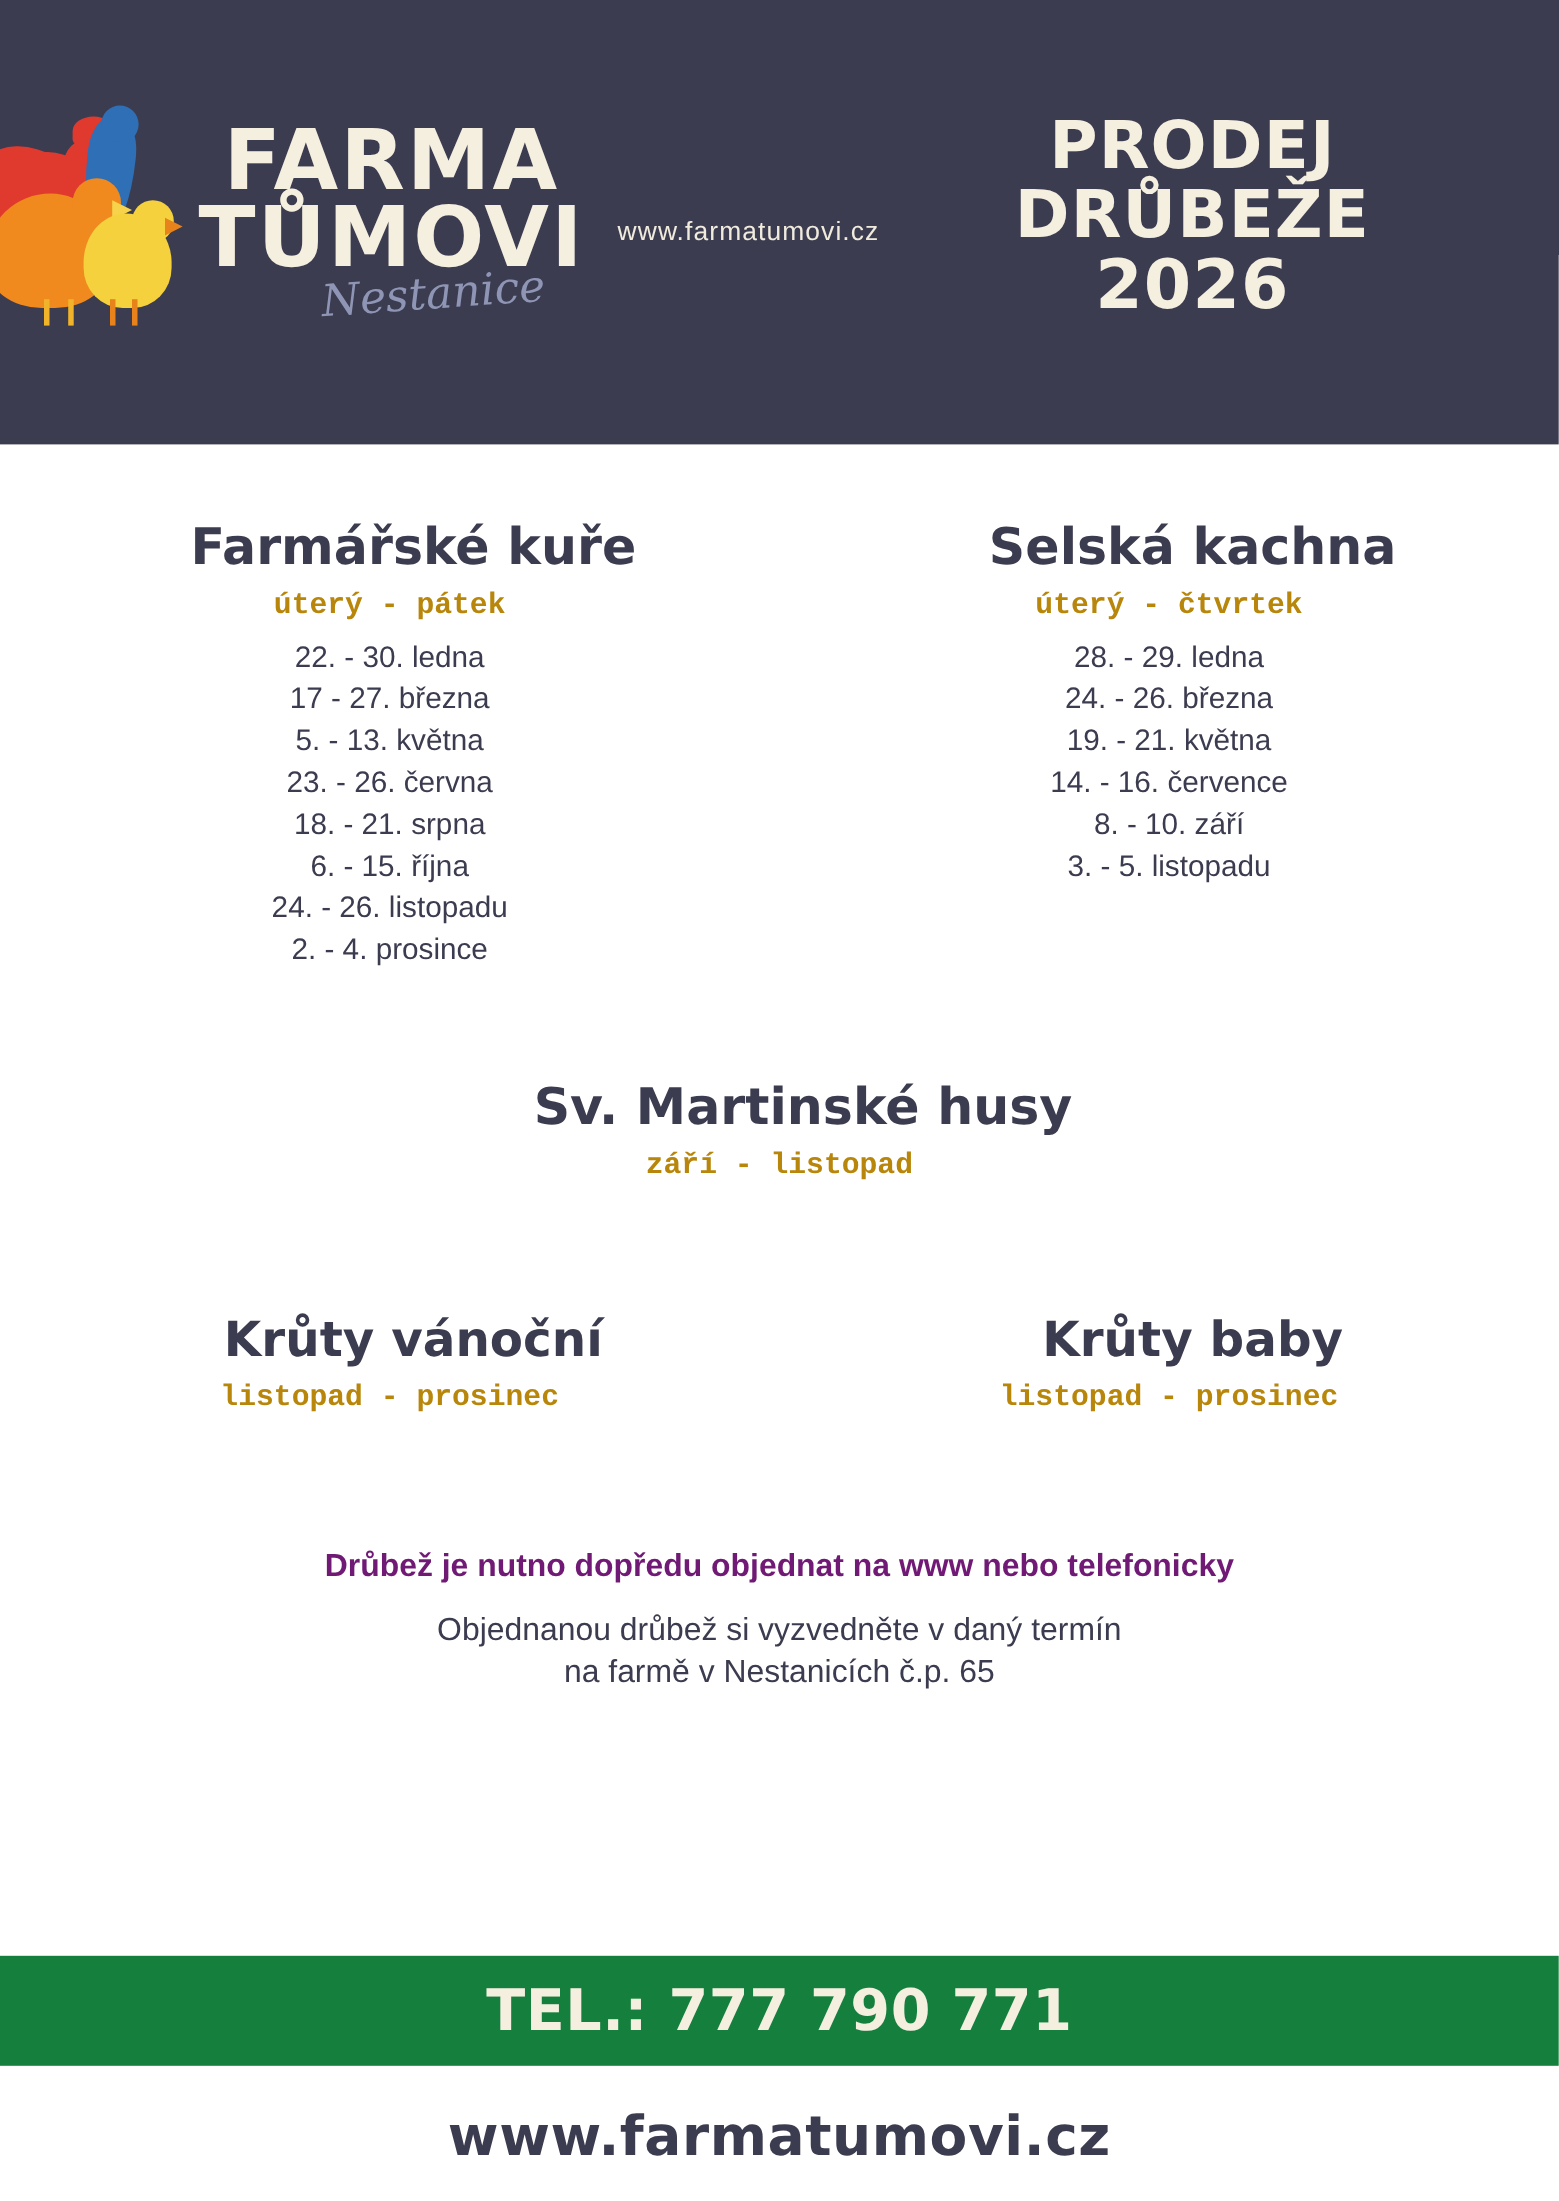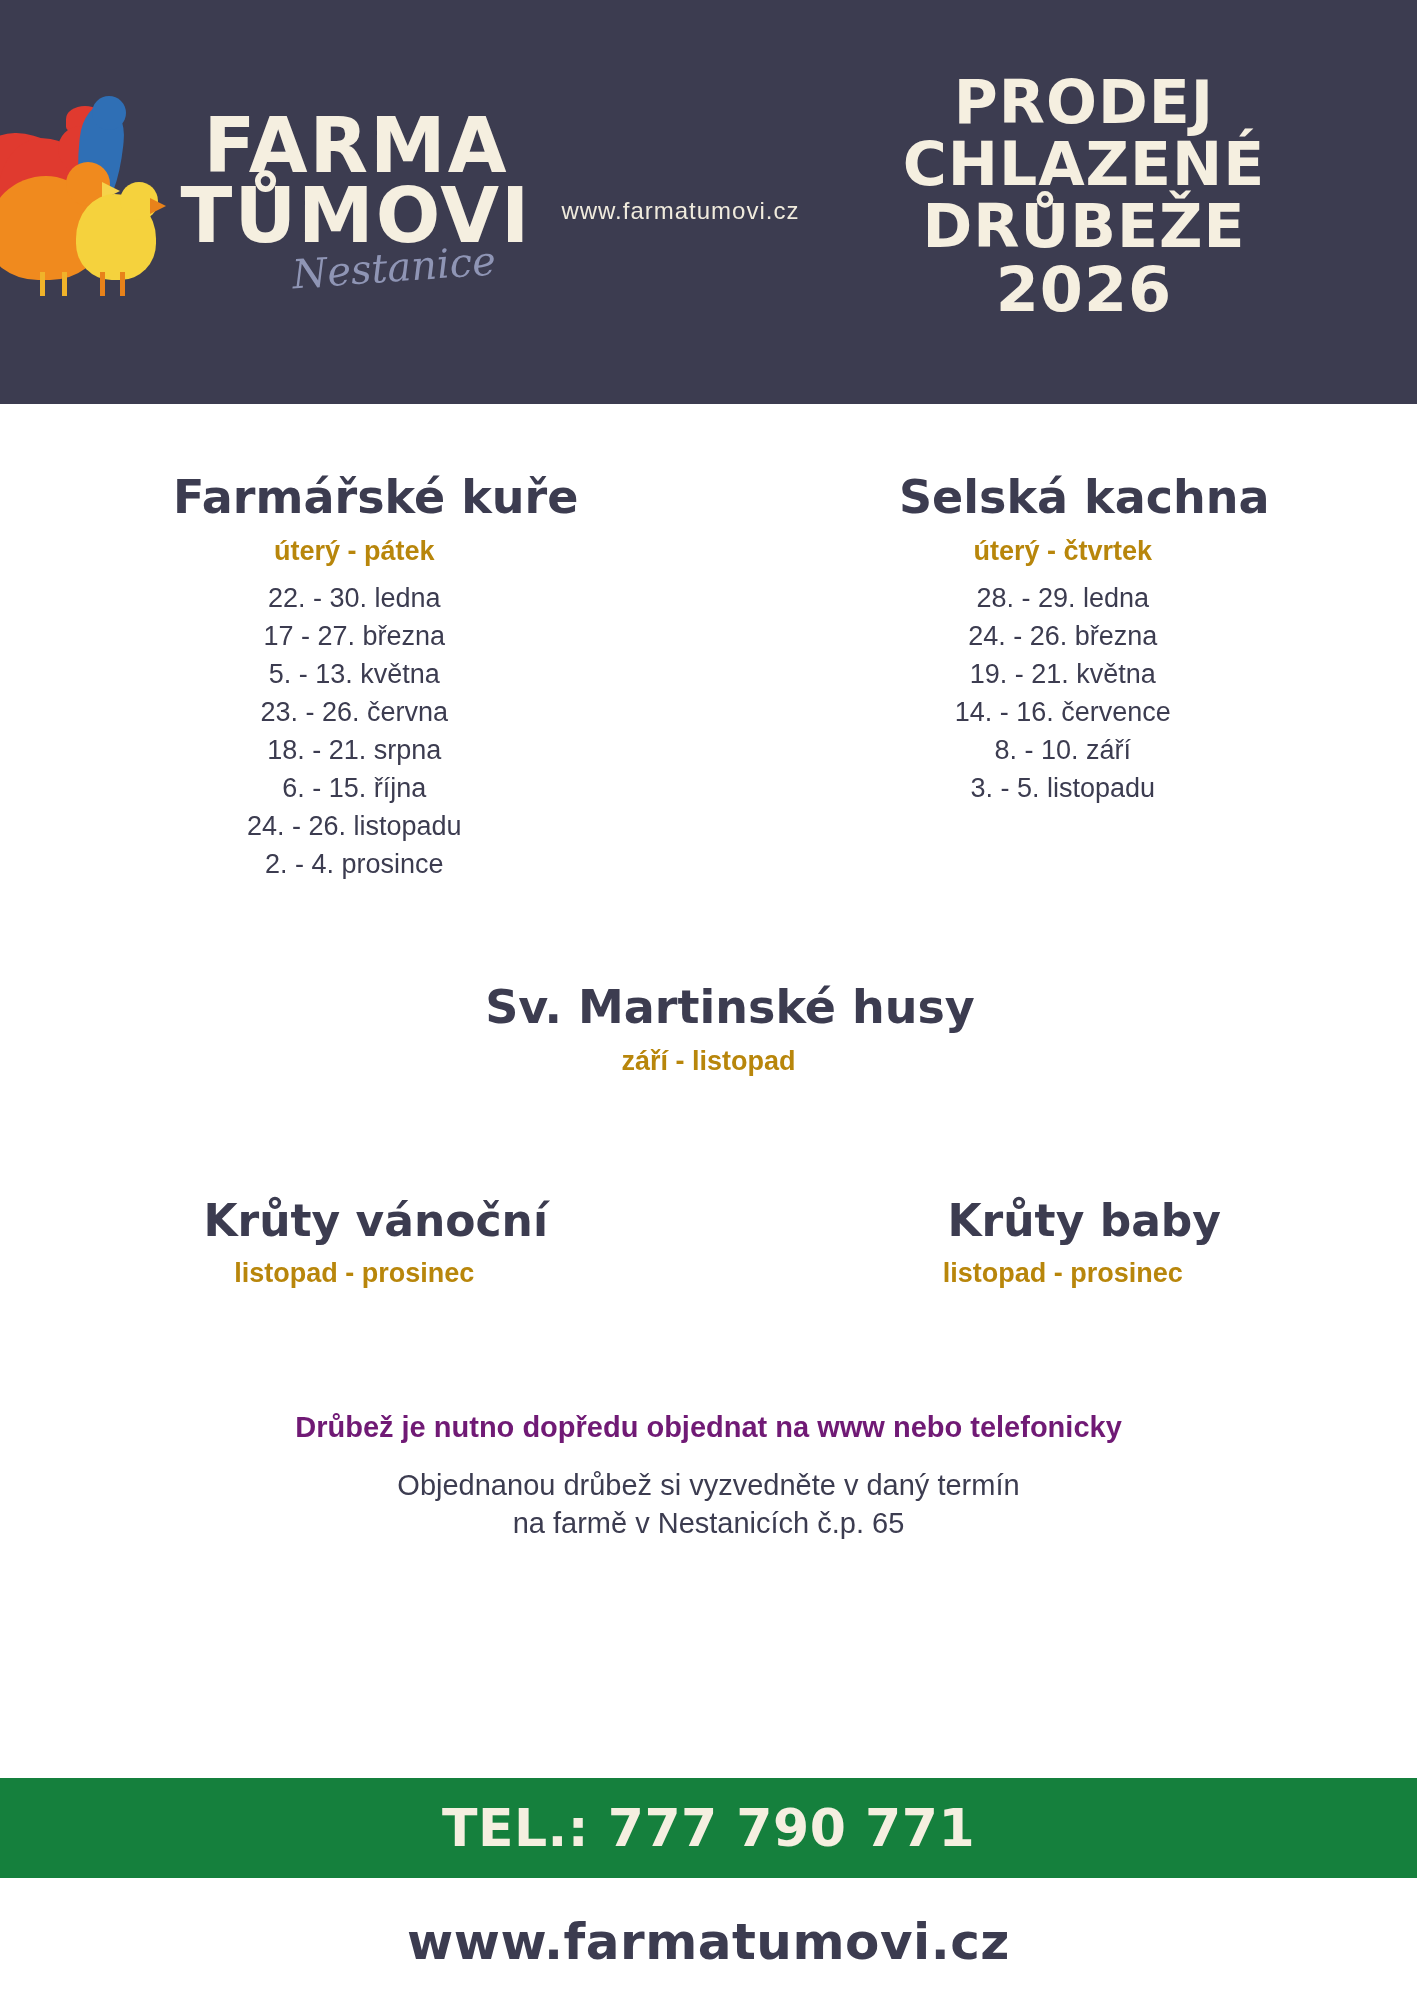--- a/index.html
+++ b/index.html
@@ -225,21 +225,21 @@
   .prod-title {
     font-family: "DejaVu Sans", sans-serif;
     font-weight: 700;
     font-size: 46px;
     color: #3c3c50;
     margin: 0;
     letter-spacing: 0px;
     padding-left: 43px;
   }
   .prod-sub {
-    font-family: Liberation Sans, sans-serif;
+    font-family: Liberation Mono, monospace;
     font-weight: 700;
     font-size: 27px;
     color: #b8860b;
     margin-top: 12px;
     letter-spacing: 0px;
   }
   .dates {
     margin-top: 12px;
     font-size: 27px;
     line-height: 1.41;
@@ -344,21 +344,20 @@
         <div class="line2">TŮMOVI</div>
         <div class="script">Nestanice</div>
       </div>
 
     </div>
     <div class="header-url">www.farmatumovi.cz</div>
   </div>
 
   <div class="header-right">
     <div>PRODEJ</div>
-    <div>CHLAZENÉ</div>
     <div>DRŮBEŽE</div>
     <div class="year">2026</div>
   </div>
 
 </div>
 
 <div class="main">
 
   <div class="cols">
 

